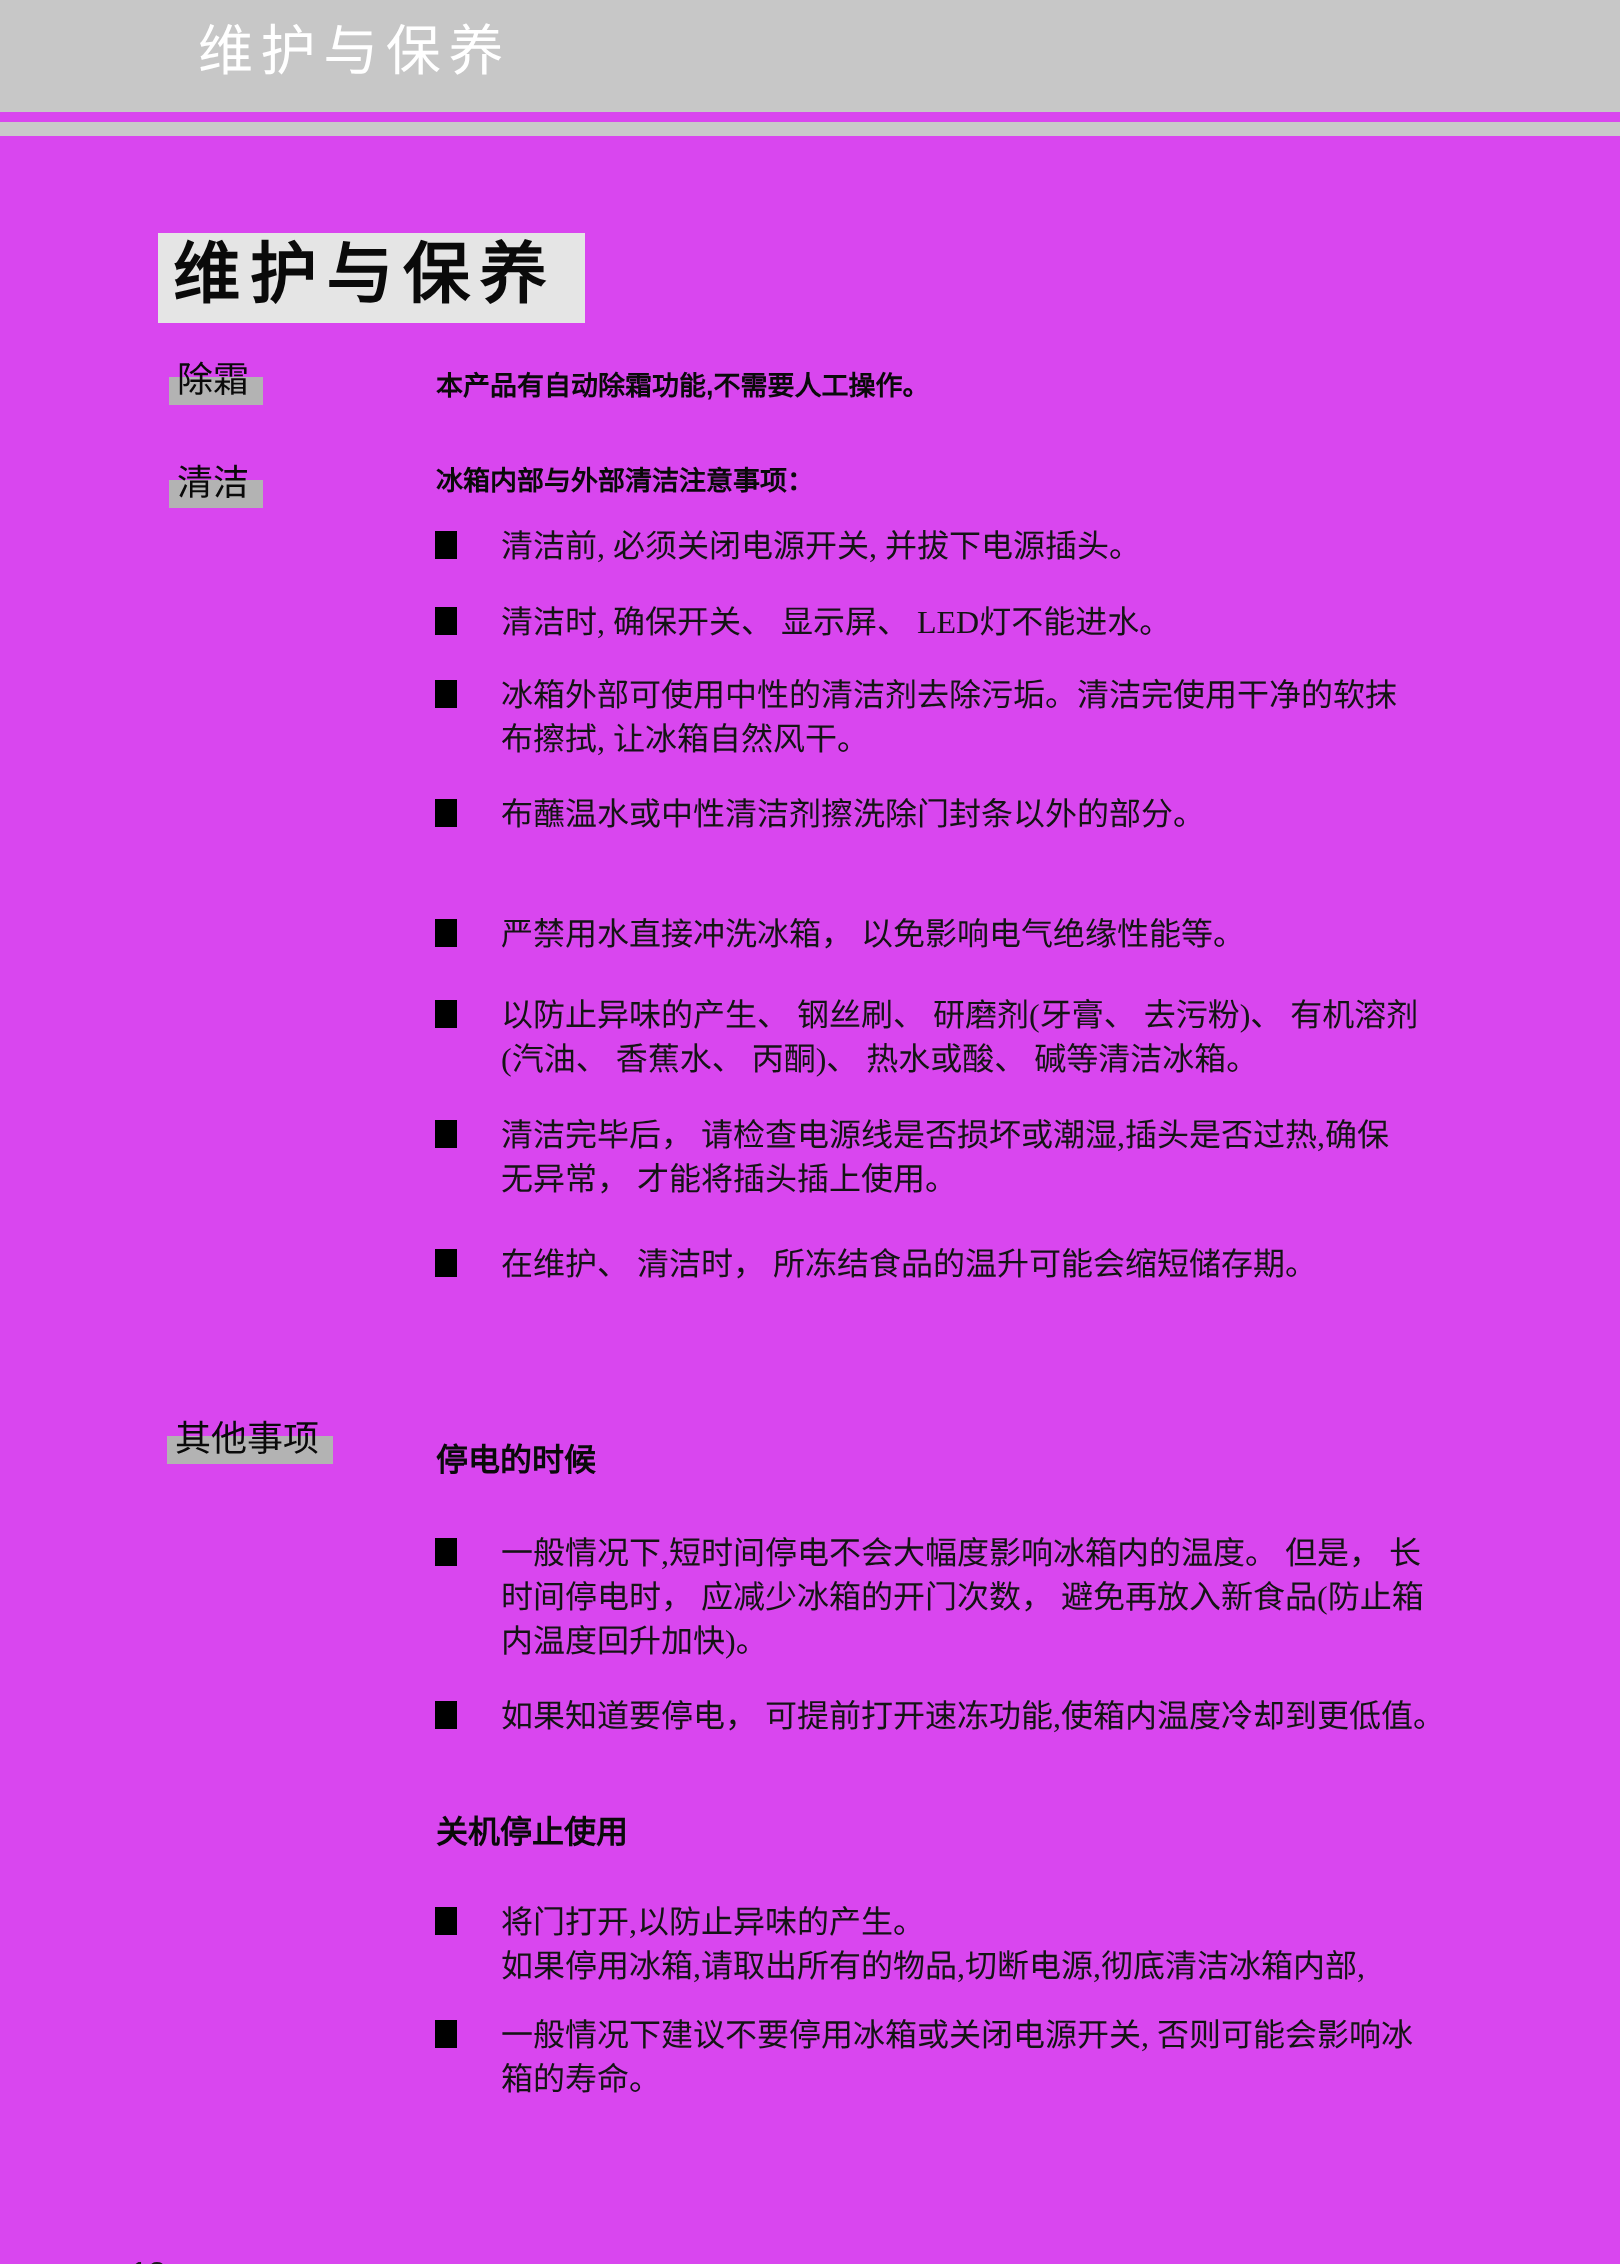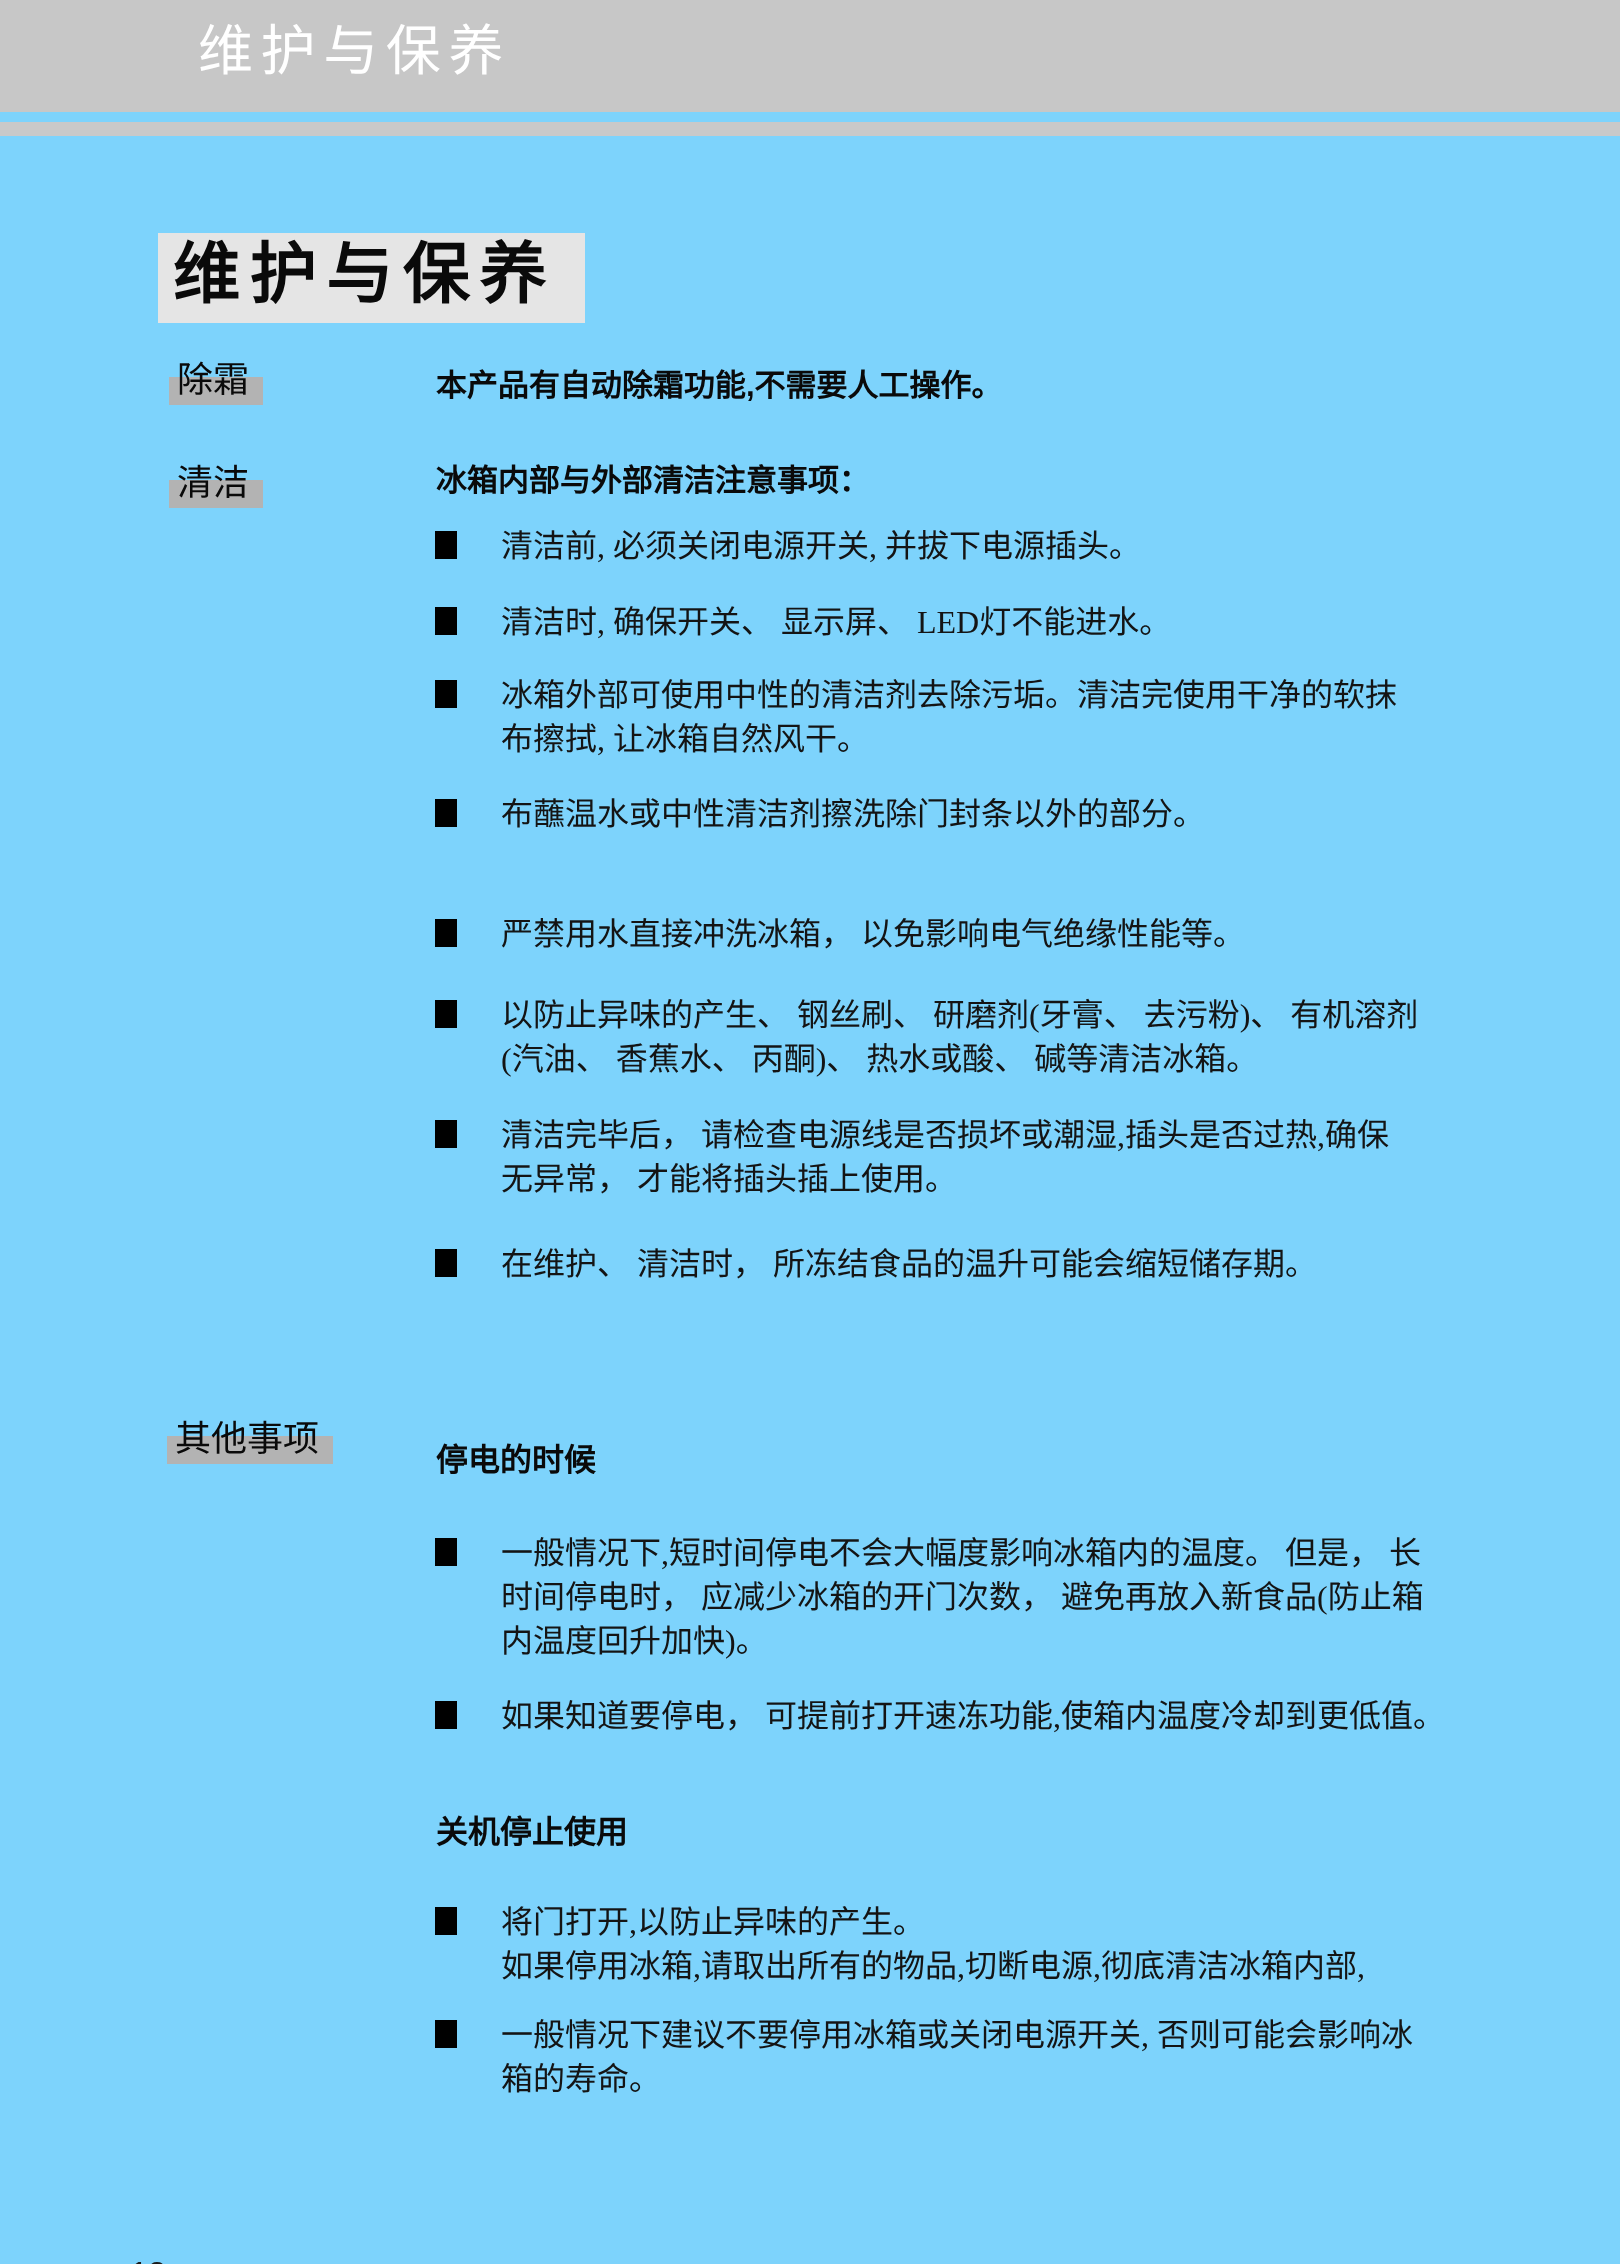--- a/index.html
+++ b/index.html
@@ -1,19 +1,19 @@
 <!DOCTYPE html>
 <html lang="zh-CN"><head>
 <meta charset="utf-8">
 <style>
   html,body{margin:0;padding:0;background:#ffffff;}
   .page{
     position:relative;
     width:1620px;height:2265px;
-    background:#7dd3fc;
+    background:#d946ef;
     overflow:hidden;
     font-family:"Liberation Serif","DejaVu Serif",serif;
     color:#111111;
   }
   
   .top-band{
     position:absolute;left:0;top:0;width:1620px;height:112px;
     background:#c7c7c7;
   }
   .band-title{
@@ -43,21 +43,21 @@
   }
   .side-label .txt{
     position:relative;z-index:1;
     font-family:"Liberation Sans","DejaVu Sans",sans-serif;
     font-weight:400;font-size:36px;line-height:42px;color:#0a0a0a;
   }
   
   .intro{
     position:absolute;left:436px;
     font-family:"Liberation Sans","DejaVu Sans",sans-serif;
-    font-weight:700;font-size:31px;line-height:44px;
+    font-weight:700;font-size:27px;line-height:44px;
     color:#0a0a0a;white-space:nowrap;
   }
   .subhead{
     position:absolute;left:436px;
     font-family:"Liberation Sans","DejaVu Sans",sans-serif;
     font-weight:700;font-size:32px;line-height:44px;
     color:#0a0a0a;white-space:nowrap;
   }
   .bullet{position:absolute;left:435px;}
   .bullet .sq{

